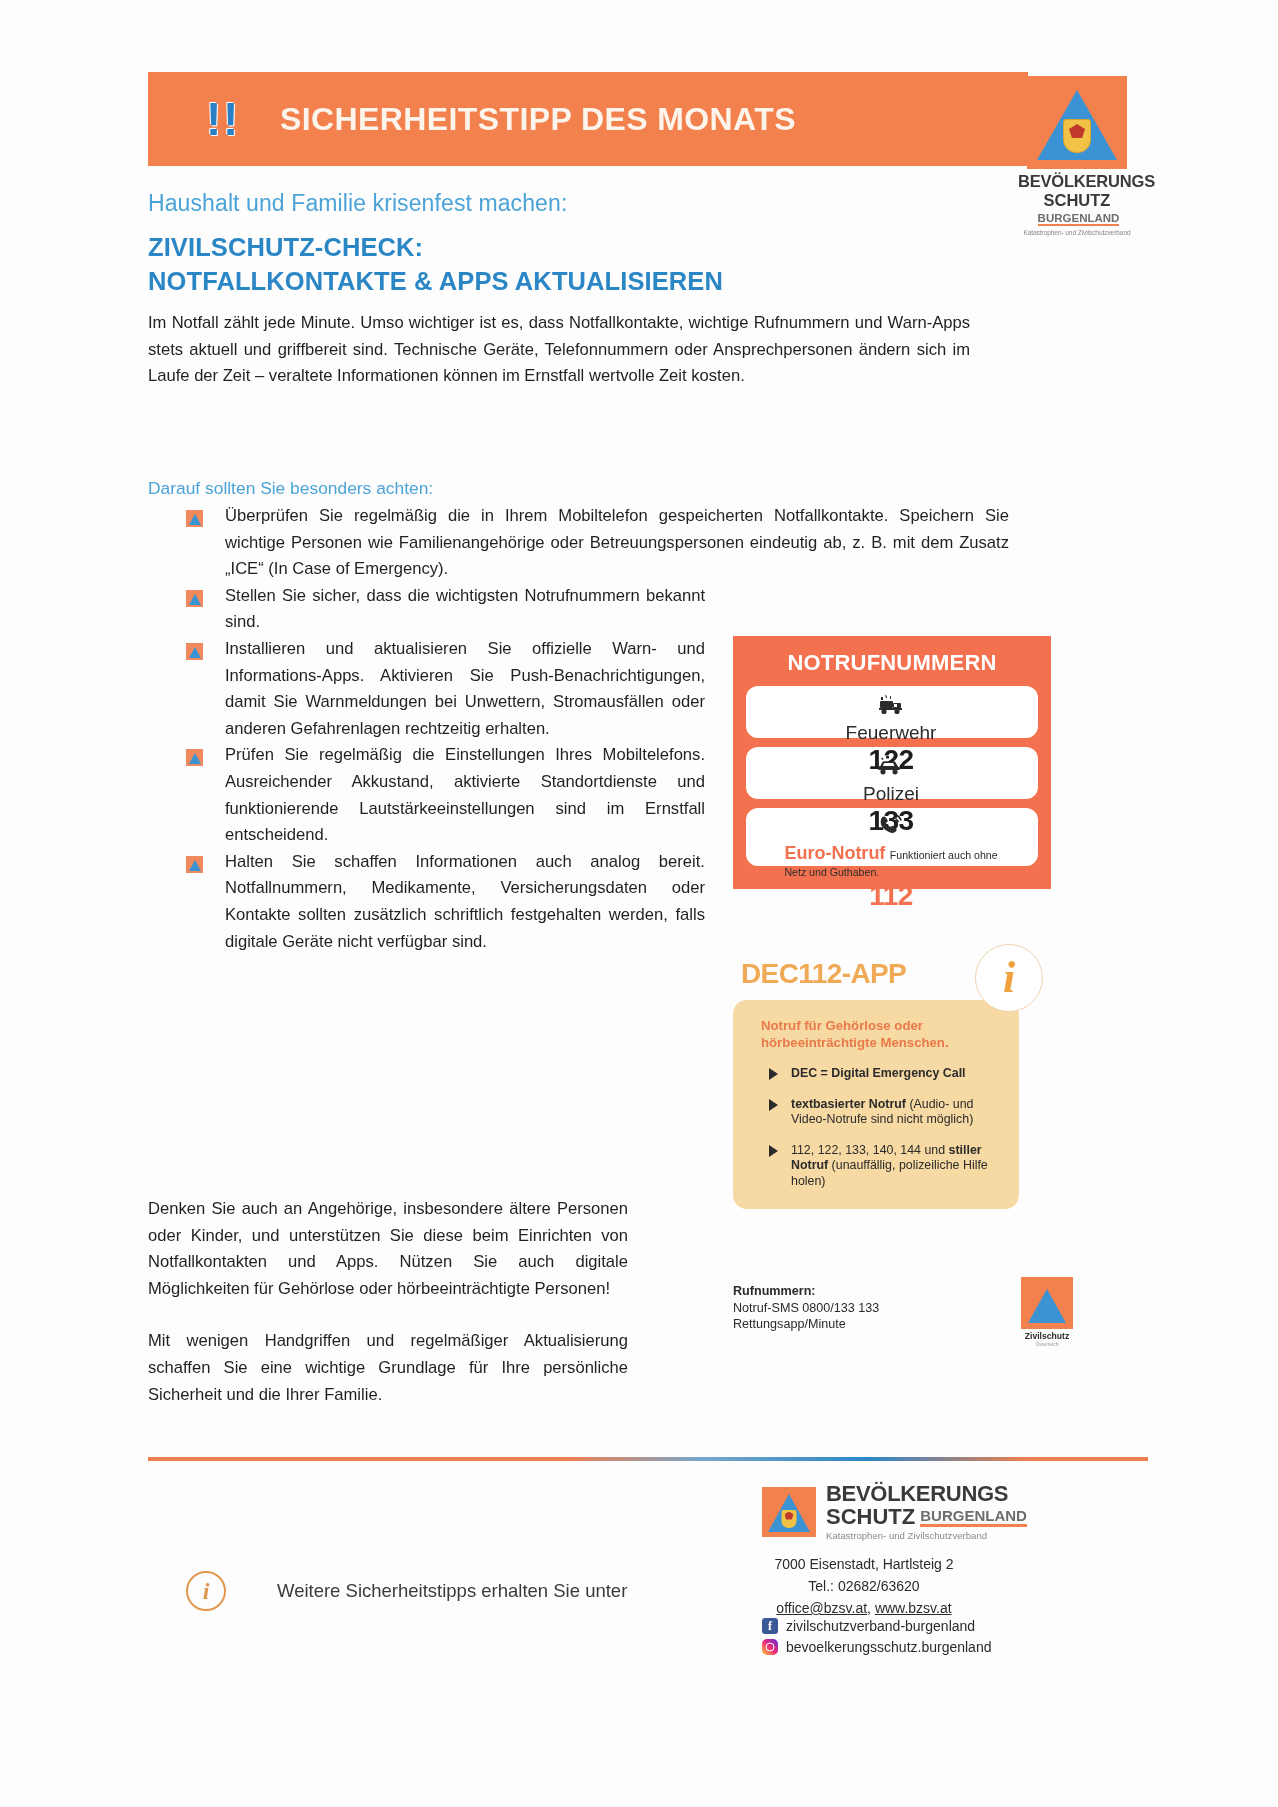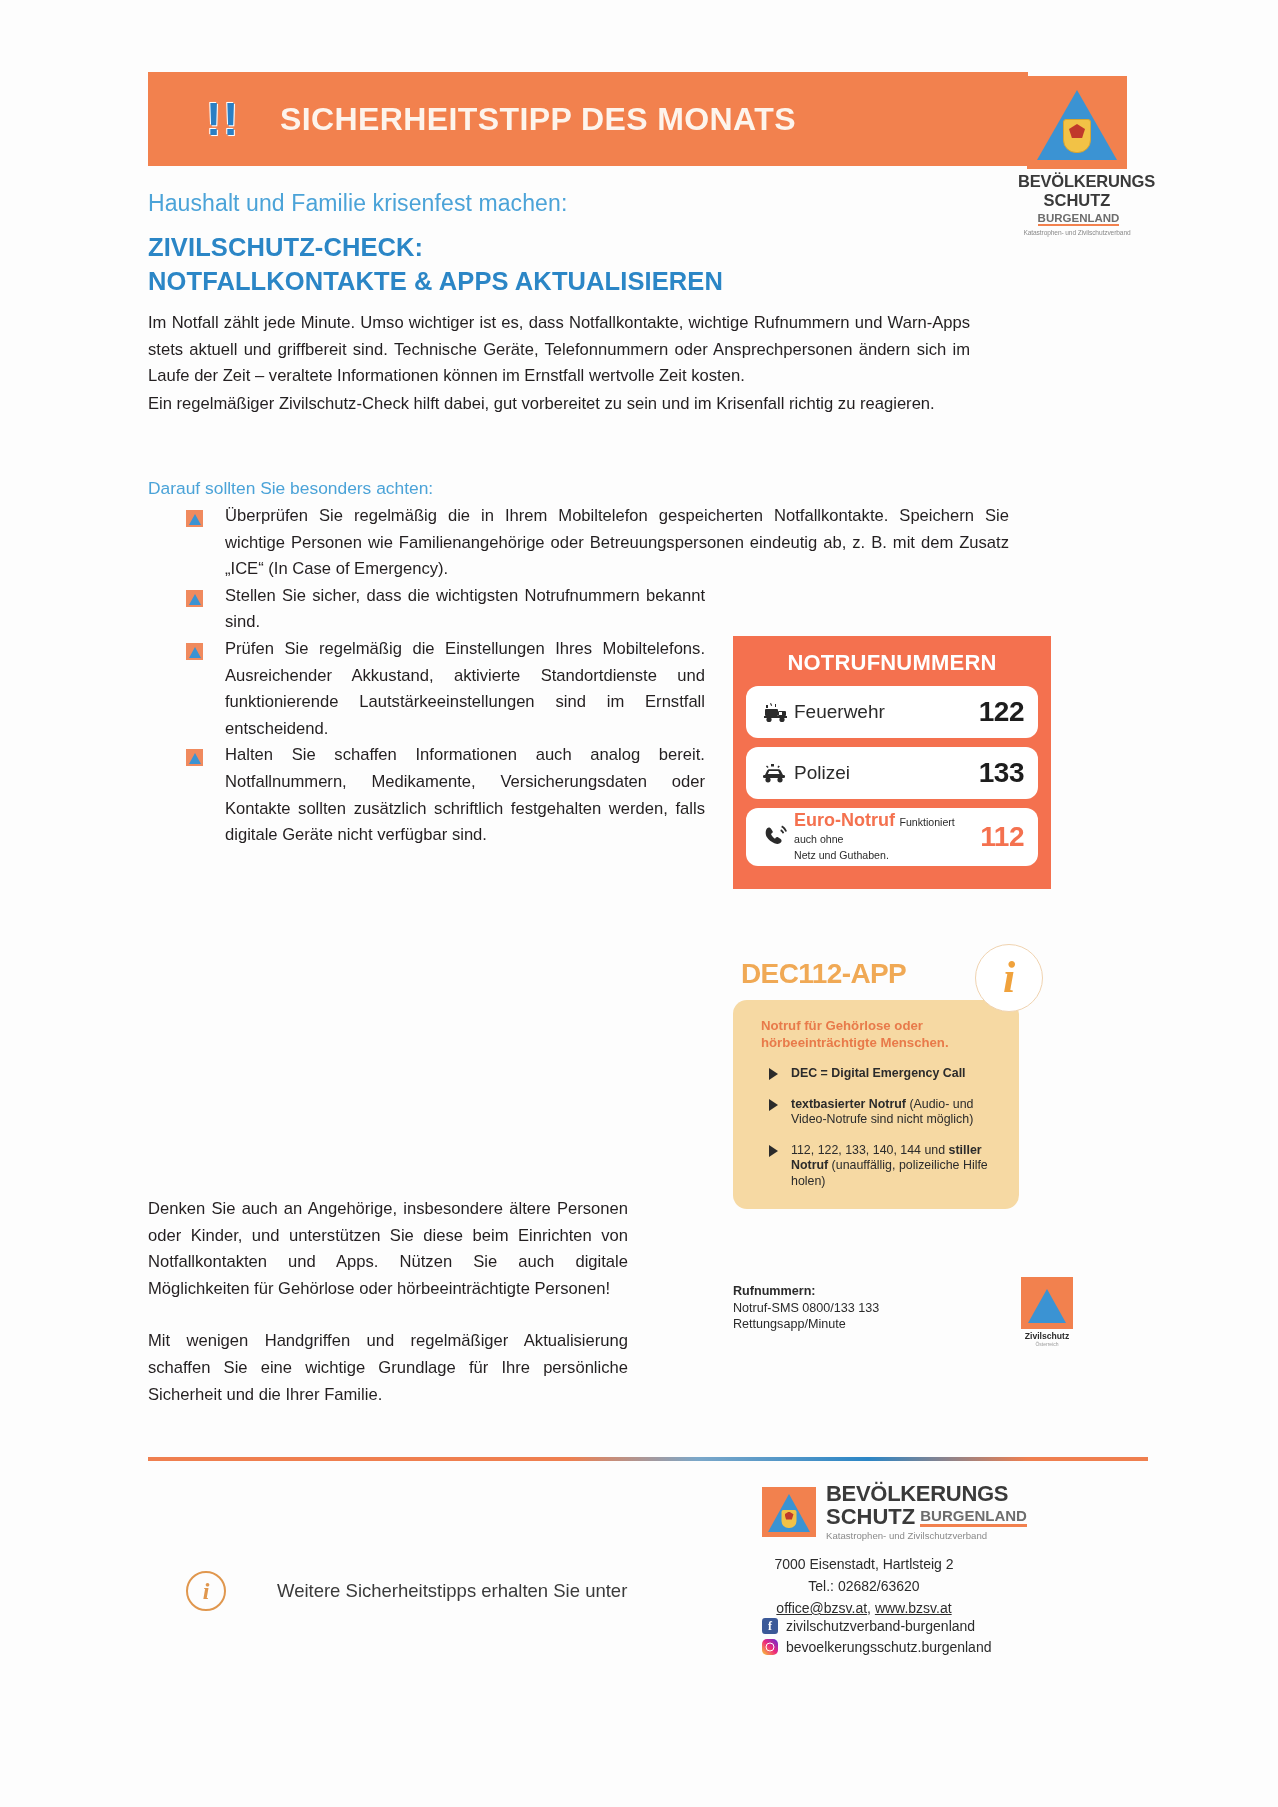--- a/index.html
+++ b/index.html
@@ -167,20 +167,21 @@
   }
   .nrow{
     background:#fff;
     border-radius:12px;
     height:52px;
     margin-bottom:9px;
     display:flex;
     align-items:center;
     padding:0 14px 0 12px;
     box-sizing:border-box;
+    flex-direction:column;
   }
   .nrow .nicon{width:36px;flex:0 0 36px;display:flex;align-items:center;justify-content:center;}
   .nrow .nlabel{flex:1;font-size:19px;color:#2b2b2b;}
   .nrow .nnum{font-size:28px;font-weight:bold;color:#1d1d1d;letter-spacing:-.5px;}
   .nrow.euro{height:58px;align-items:center;}
   .nrow.euro .ewrap{flex:1;line-height:1.05;}
   .nrow.euro .etitle{font-size:18px;font-weight:bold;color:#f4714f;}
   .nrow.euro .esub{font-size:10.6px;color:#2b2b2b;line-height:12.5px;margin-top:3px;}
   .nrow.euro .nnum{color:#f4714f;}
   
@@ -337,33 +338,36 @@
     </div>
     <div class="l3">Katastrophen- und Zivilschutzverband</div>
   </div>
 
   <div class="kicker">Haushalt und Familie krisenfest machen:</div>
   <div class="h1a">ZIVILSCHUTZ-CHECK:</div>
   <div class="h1b">NOTFALLKONTAKTE &amp; APPS AKTUALISIEREN</div>
 
   <div class="intro">
     <p>Im Notfall zählt jede Minute. Umso wichtiger ist es, dass Notfallkontakte, wichtige Rufnummern und Warn-Apps stets aktuell und griffbereit sind. Technische Geräte, Telefonnummern oder Ansprechpersonen ändern sich im Laufe der Zeit – veraltete Informationen können im Ernstfall wertvolle Zeit kosten.</p>
-    <p class="second">Ein regelmäßiger Zivilschutz-Check hilft dabei, gut vorbereitet zu sein und im Krisenfall richtig zu reagieren.</p>
   </div>
 
   <div class="attn">Darauf sollten Sie besonders achten:</div>
 
   <ul class="bullets">
     <li class="wide">
       <span class="bmark"></span>
       <span>Überprüfen Sie regelmäßig die in Ihrem Mobiltelefon gespeicherten Notfallkontakte. Speichern Sie wichtige Personen wie Familienangehörige oder Betreuungspersonen eindeutig ab, z. B. mit dem Zusatz „ICE“ (In Case of Emergency).</span>
     </li>
     <li class="narrow">
       <span class="bmark"></span>
       <span>Stellen Sie sicher, dass die wichtigsten Notrufnummern bekannt sind.</span>
+    </li>
+    <li class="narrow">
+      <span class="bmark"></span>
+      <span>Installieren und aktualisieren Sie offizielle Warn- und Informations-Apps. Aktivieren Sie Push-Benachrichtigungen, damit Sie Warnmeldungen bei Unwettern, Stromausfällen oder anderen Gefahrenlagen rechtzeitig erhalten.</span>
     </li>
     <li class="narrow">
       <span class="bmark"></span>
       <span>Prüfen Sie regelmäßig die Einstellungen Ihres Mobiltelefons. Ausreichender Akkustand, aktivierte Standortdienste und funktionierende Lautstärkeeinstellungen sind im Ernstfall entscheidend.</span>
     </li>
     <li class="narrow">
       <span class="bmark"></span>
       <span>Halten Sie schaffen Informationen auch analog bereit. Notfallnummern, Medikamente, Versicherungsdaten oder Kontakte sollten zusätzlich schriftlich festgehalten werden, falls digitale Geräte nicht verfügbar sind.</span>
     </li>
   </ul>

